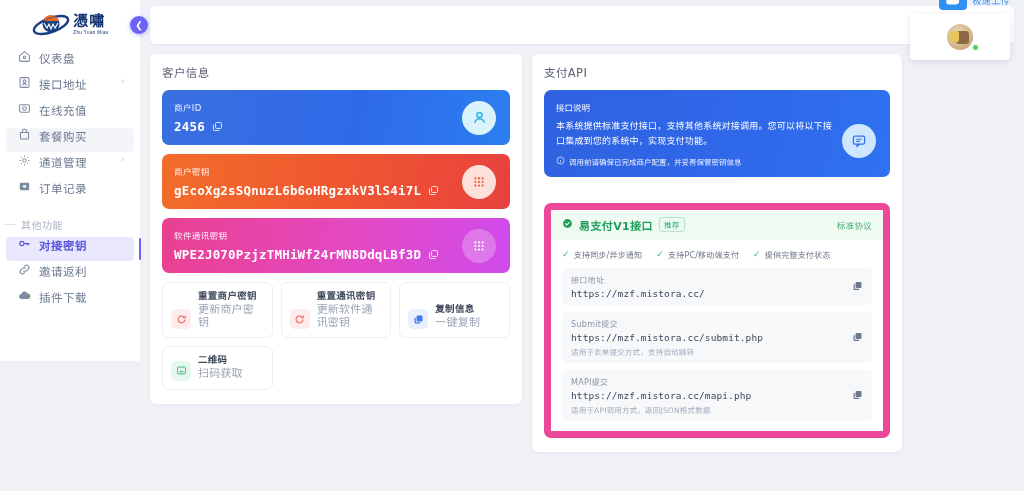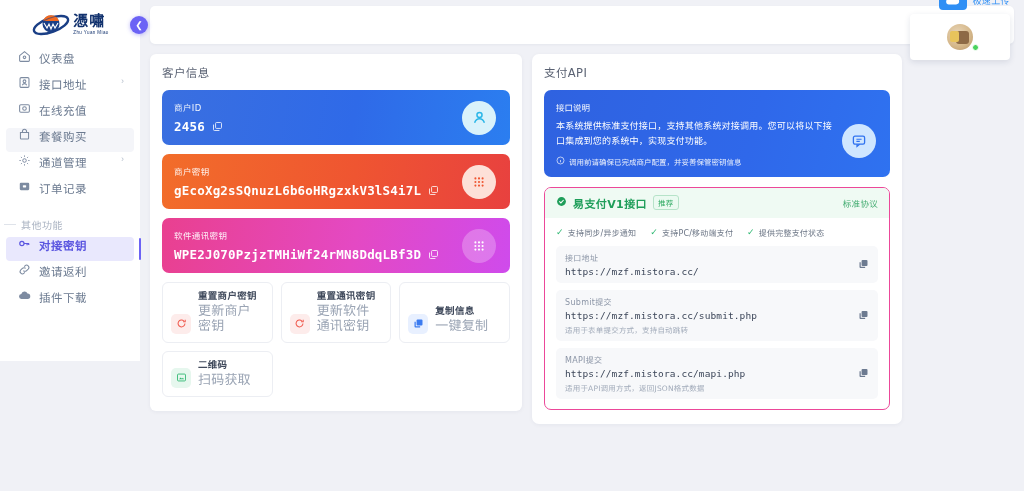--- a/index.html
+++ b/index.html
@@ -124,41 +124,41 @@
   }
   .tile-ic {
     width:20px; height:20px; flex:0 0 20px; border-radius:5px;
     display:flex; align-items:center; justify-content:center;
   }
   .tile-ic.red { background:#fdeceb; color:#f05a4e; }
   .tile-ic.blue { background:#e8f0ff; color:#3b7bf0; }
   .tile-ic.green { background:#e6f7ee; color:#30b873; }
   .tile-txt { display:flex; flex-direction:column; gap:2px; line-height:1.15; overflow:hidden;}
   .tile-t { font-size:9.5px; font-weight:bold; color:#404a5c; letter-spacing:.3px; font-family:"DejaVu Sans","Liberation Sans",sans-serif;}
-  .tile-s { font-size:13px; color:#9aa4b4; letter-spacing:.2px; font-family:Liberation Sans, sans-serif;}
+  .tile-s { font-size:11px; color:#9aa4b4; letter-spacing:.2px; font-family:Liberation Mono, monospace;}
 
   
   .api-intro {
     background:linear-gradient(105deg,#2f62e0 0%,#2f68ea 60%,#2f72f0 100%);
     border-radius:7px; padding:11px 12px 10px 12px; color:#fff; position:relative;
   }
   .api-intro .c-label { font-size:8.5px; opacity:.95; margin-bottom:6px; font-family:"DejaVu Sans","Liberation Sans",sans-serif;}
   .api-intro .intro-body {
     font-size:9px; line-height:1.65; width:284px; letter-spacing:.2px;
     font-family:"DejaVu Sans","Liberation Sans",sans-serif;
   }
   .api-intro .intro-note {
     margin-top:7px; font-size:7.5px; opacity:.9; display:flex; align-items:center; gap:4px;
     font-family:"DejaVu Sans","Liberation Sans",sans-serif;
   }
   .api-intro .cred-badge { top:34px; transform:none; background:#cfe6ff; color:#2f72f0; }
 
   
   .api-block {
-    margin-top:10px; border:1px solid #ec4899; border-radius:7px; overflow:hidden; background:#fff;
+    margin-top:26px; border:7px solid #ec4899; border-radius:7px; overflow:hidden; background:#fff;
   }
   .api-head {
     background:#effaf3; padding:7px 11px; display:flex; align-items:center; gap:6px;
   }
   .api-head .ah-title {
     font-size:11px; font-weight:bold; color:#1f9e5a; letter-spacing:.4px;
     font-family:"DejaVu Sans","Liberation Sans",sans-serif;
   }
   .api-head .ah-badge {
     font-size:7.5px; color:#2faa63; border:1px solid #b6e3c9; background:#ebfaf1;

